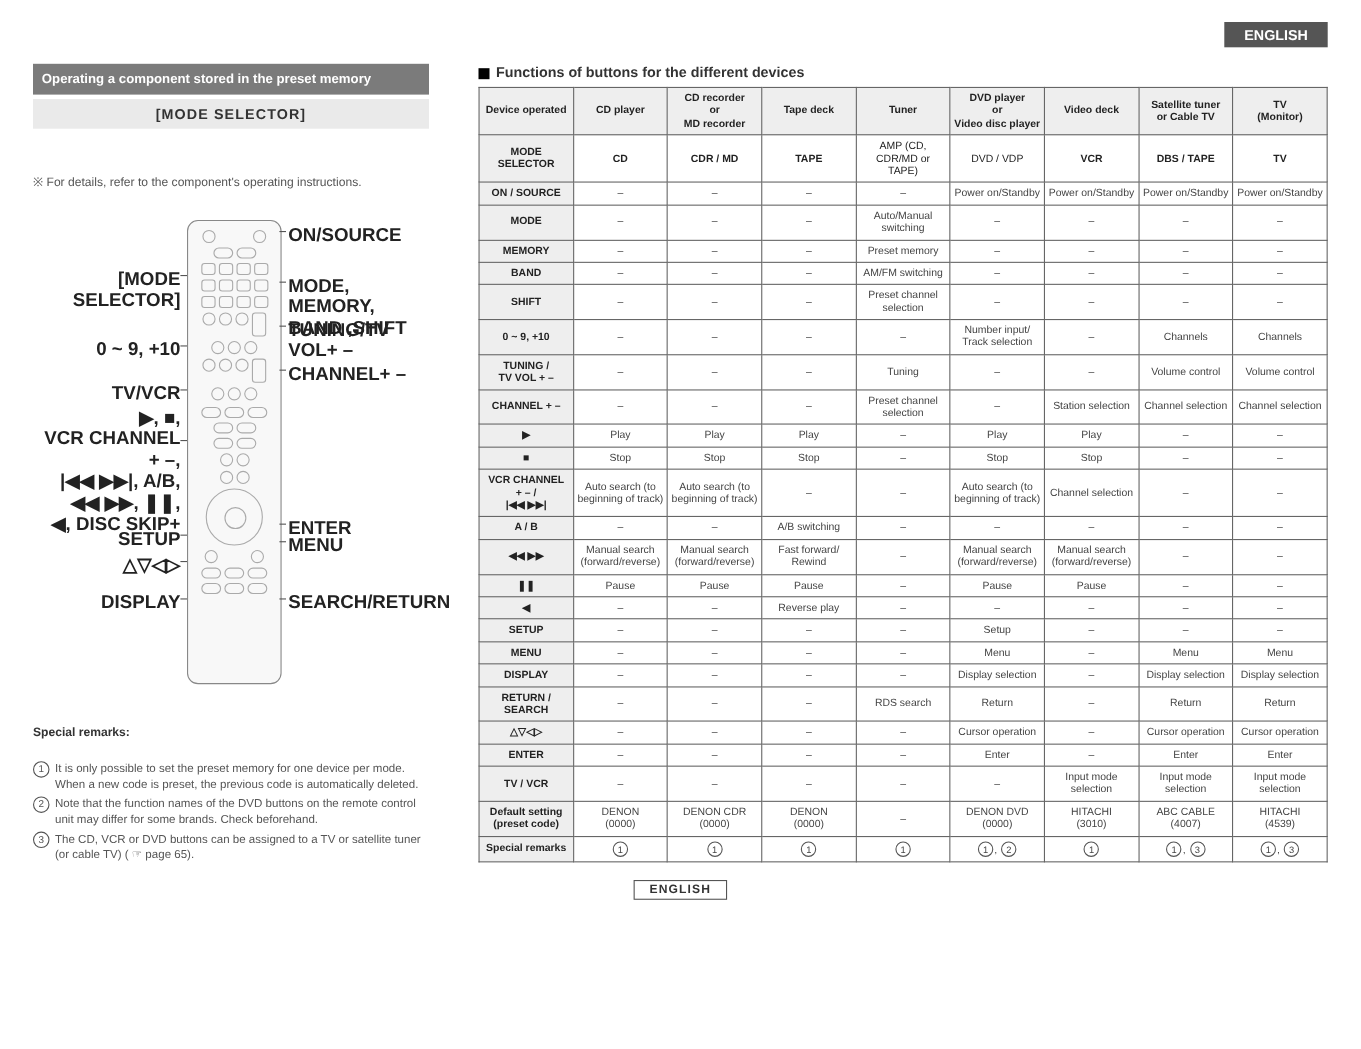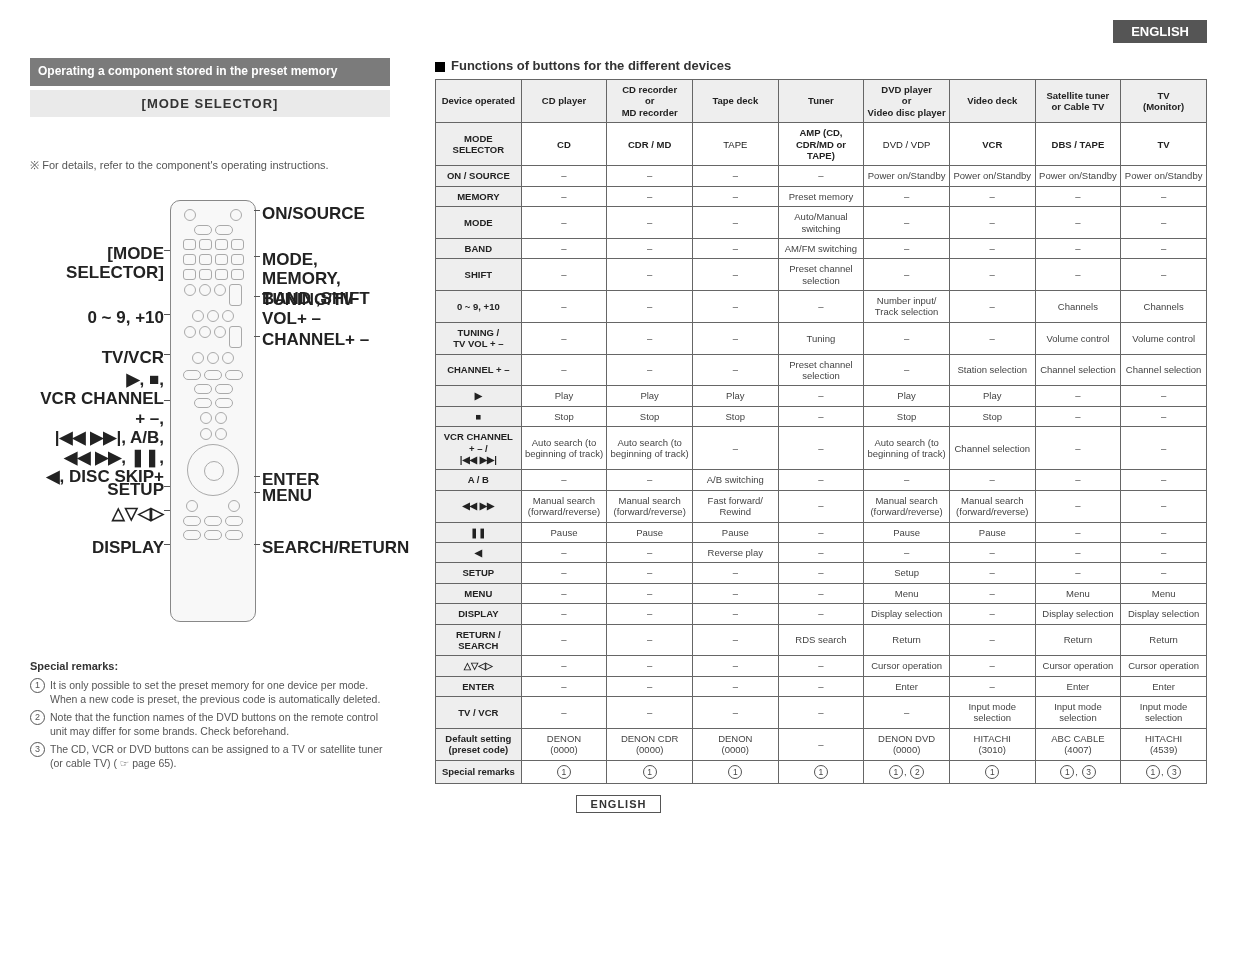--- a/index.html
+++ b/index.html
@@ -106,21 +106,21 @@
     position:absolute;
     height:1px;
     background:#555;
   }
   .special-remarks {
     margin-top: 30px;
   }
   .special-remarks h4 {
     font-size: 11px;
     font-weight: bold;
-    margin:0 0 6px 0;
+    margin:0 0 20px 0;
   }
   .special-remarks ol {
     list-style:none;
     padding:0;margin:0;
     font-size:10.5px;
     color:#555;
   }
   .special-remarks li {
     position:relative;
     padding-left:20px;
@@ -350,55 +350,55 @@
             <th>Video deck</th>
             <th>Satellite tuner<br>or Cable TV</th>
             <th>TV<br>(Monitor)</th>
           </tr>
       </thead>
       <tbody id="func-body">
           <tr>
             <td style="font-weight: bold; color: rgb(34, 34, 34);">MODE SELECTOR</td>
             <td style="font-weight: bold; color: rgb(34, 34, 34);">CD</td>
             <td style="font-weight: bold; color: rgb(34, 34, 34);">CDR / MD</td>
-            <td style="font-weight: normal; color: rgb(34, 34, 34);">TAPE</td>
-            <td style="font-weight: bold; color: rgb(34, 34, 34);">AMP (CD,<br>CDR/MD or TAPE)</td>
+            <td style="font-weight: bold; color: rgb(34, 34, 34);">TAPE</td>
+            <td style="font-weight: normal; color: rgb(34, 34, 34);">AMP (CD,<br>CDR/MD or TAPE)</td>
             <td style="font-weight: normal; color: rgb(34, 34, 34);">DVD / VDP</td>
             <td style="font-weight: bold; color: rgb(34, 34, 34);">VCR</td>
             <td style="font-weight: bold; color: rgb(34, 34, 34);">DBS / TAPE</td>
             <td style="font-weight: bold; color: rgb(34, 34, 34);">TV</td>
           </tr>
           <tr>
             <td>ON / SOURCE</td>
             <td class="dash">–</td>
             <td class="dash">–</td>
             <td class="dash">–</td>
             <td class="dash">–</td>
             <td>Power on/Standby</td>
             <td>Power on/Standby</td>
             <td>Power on/Standby</td>
             <td>Power on/Standby</td>
           </tr>
           <tr>
+            <td>MODE</td>
+            <td class="dash">–</td>
+            <td class="dash">–</td>
+            <td class="dash">–</td>
+            <td>Auto/Manual<br>switching</td>
+            <td class="dash">–</td>
+            <td class="dash">–</td>
+            <td class="dash">–</td>
+            <td class="dash">–</td>
+          </tr>
+          <tr>
             <td>MEMORY</td>
             <td class="dash">–</td>
             <td class="dash">–</td>
             <td class="dash">–</td>
             <td>Preset memory</td>
-            <td class="dash">–</td>
-            <td class="dash">–</td>
-            <td class="dash">–</td>
-            <td class="dash">–</td>
-          </tr>
-          <tr>
-            <td>MODE</td>
-            <td class="dash">–</td>
-            <td class="dash">–</td>
-            <td class="dash">–</td>
-            <td>Auto/Manual<br>switching</td>
             <td class="dash">–</td>
             <td class="dash">–</td>
             <td class="dash">–</td>
             <td class="dash">–</td>
           </tr>
           <tr>
             <td>BAND</td>
             <td class="dash">–</td>
             <td class="dash">–</td>
             <td class="dash">–</td>

